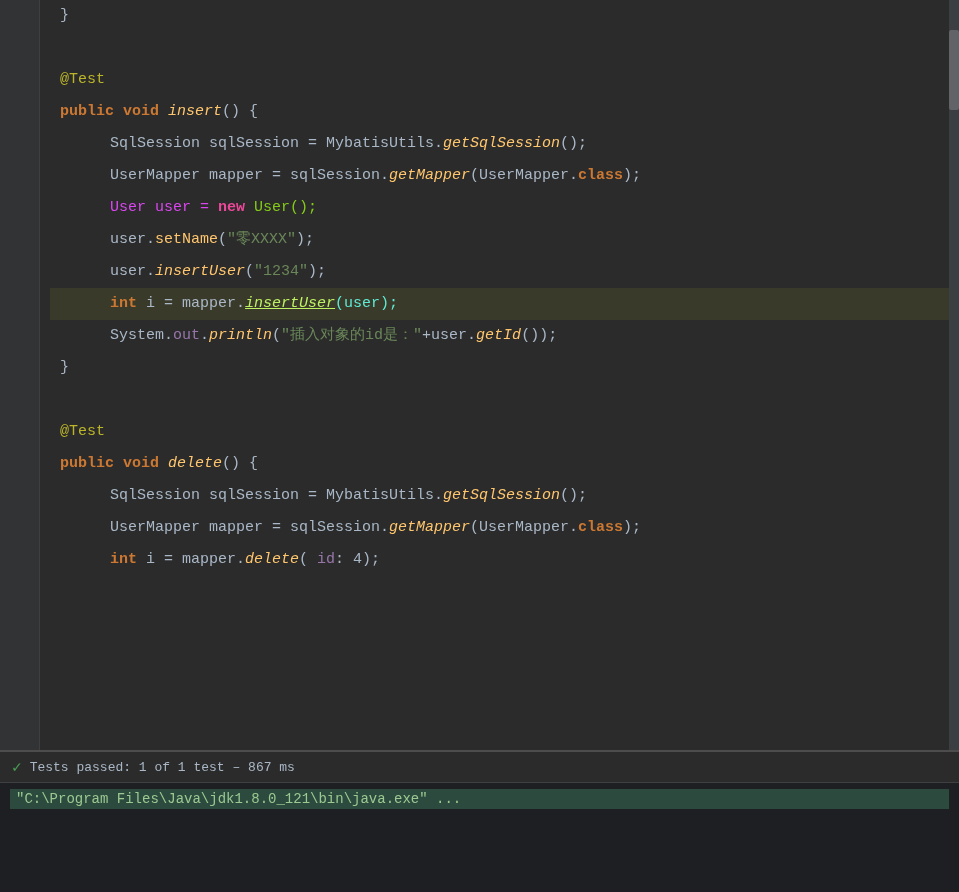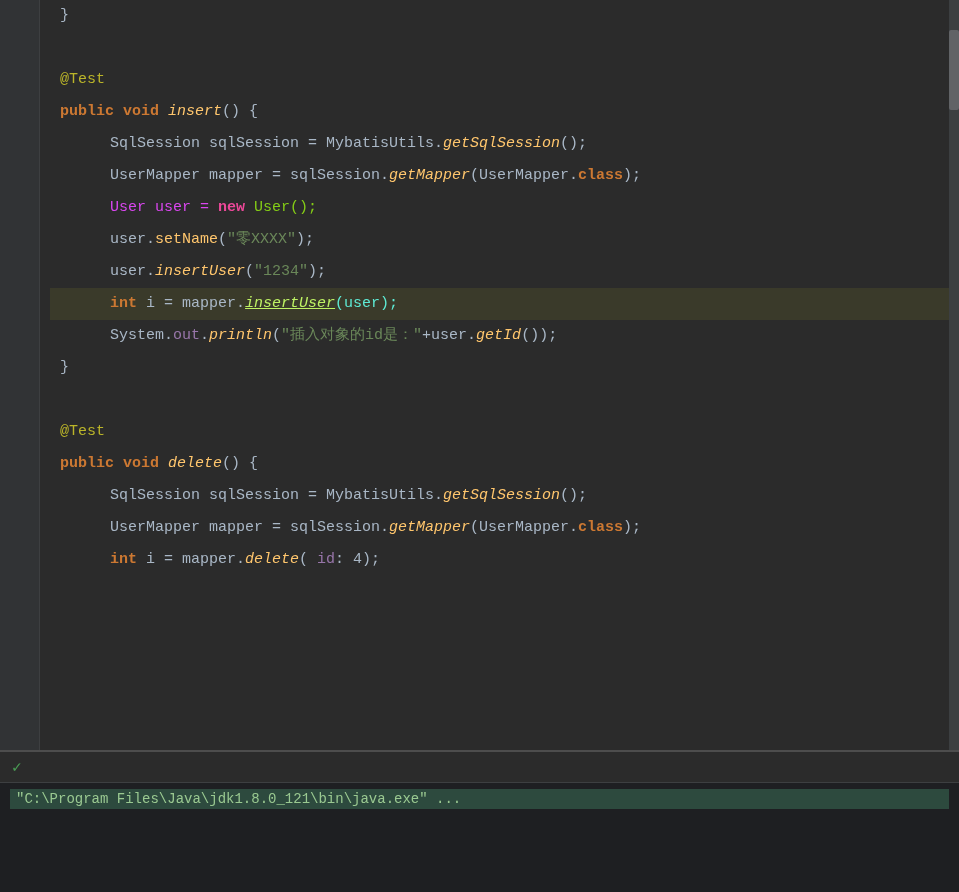--- a/index.html
+++ b/index.html
@@ -152,17 +152,20 @@
       <div class="line" style="padding-left: 10px;"><span style="color: rgb(204, 120, 50); font-weight: bold;">public</span><span style="color: rgb(169, 183, 198);"> </span><span style="color: rgb(204, 120, 50); font-weight: bold;">void</span><span style="color: rgb(169, 183, 198);"> </span><span style="color: rgb(255, 198, 109); font-style: italic;">delete</span><span style="color: rgb(169, 183, 198);">() {</span></div>
       <div class="line" style="padding-left: 60px;"><span style="color: rgb(169, 183, 198);">SqlSession sqlSession = MybatisUtils.</span><span style="color: rgb(255, 198, 109); font-style: italic;">getSqlSession</span><span style="color: rgb(169, 183, 198);">();</span></div>
       <div class="line" style="padding-left: 60px;"><span style="color: rgb(169, 183, 198);">UserMapper mapper = sqlSession.</span><span style="color: rgb(255, 198, 109); font-style: italic;">getMapper</span><span style="color: rgb(169, 183, 198);">(UserMapper.</span><span style="color: rgb(204, 120, 50); font-weight: bold;">class</span><span style="color: rgb(169, 183, 198);">);</span></div>
       <div class="line" style="padding-left: 60px;"><span style="color: rgb(204, 120, 50); font-weight: bold;">int</span><span style="color: rgb(169, 183, 198);"> i = mapper.</span><span style="color: rgb(255, 198, 109); font-style: italic;">delete</span><span style="color: rgb(169, 183, 198);">( </span><span style="color: rgb(152, 118, 170);">id</span><span style="color: rgb(169, 183, 198);">: 4);</span></div>
     </div>
 </div>
 
 <div class="bottom-panel">
   <div class="test-status-bar">
     <span class="check-icon">✓</span>
+    <span class="test-status-text">
+      <span>Tests passed: </span><span style="color:#a9b7c6;">1 of 1 test</span><span> – 867 ms</span>
+    </span>
   </div>
   <div class="console-area">
     <div class="console-cmd-line">"C:\Program Files\Java\jdk1.8.0_121\bin\java.exe" ...</div>
   </div>
 </div>
 
 </body></html>

